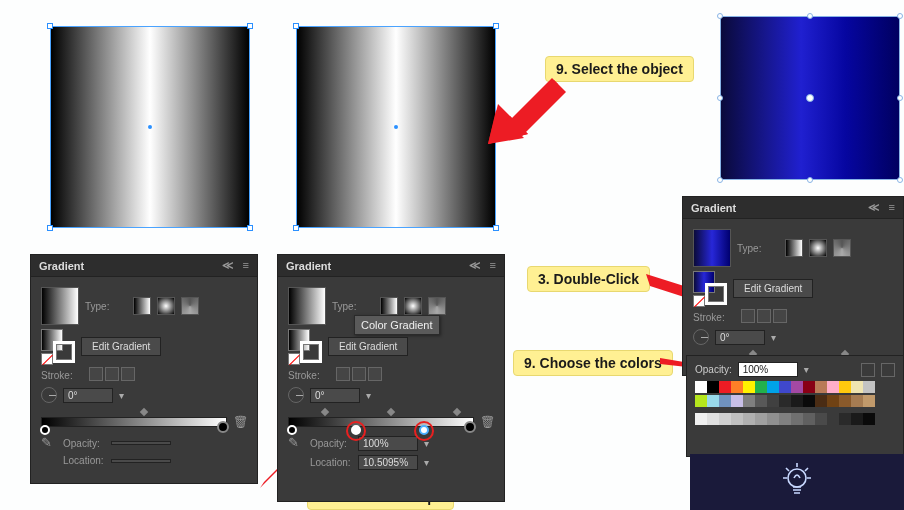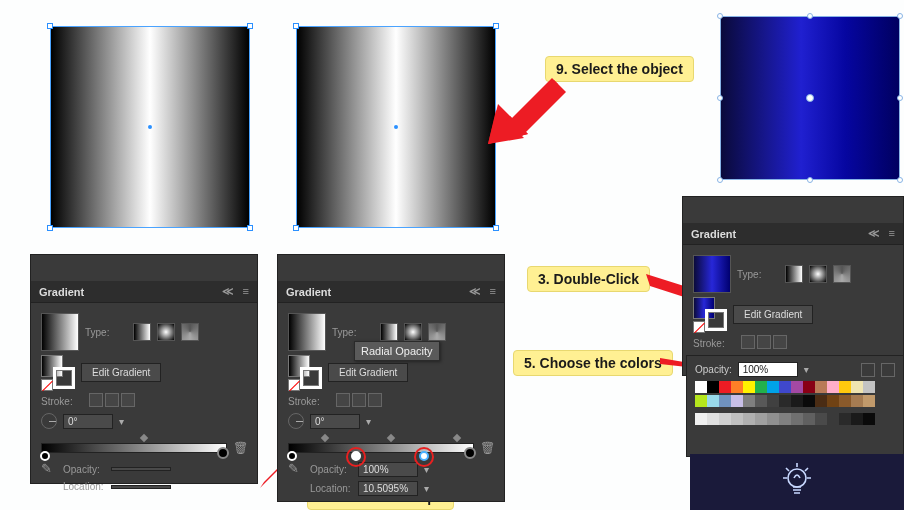--- a/index.html
+++ b/index.html
@@ -63,21 +63,20 @@
   .panel-title {
     background:#2d2d2d;
     padding:4px 8px;
     font-size:11px;
     font-weight:bold;
     color:#ddd;
     border-bottom:1px solid #222;
     display:flex;
     justify-content:space-between;
     align-items:center;
-    margin-top:26px;
   }
   .panel-title .ctrls span { display:inline-block; color:#999; margin-left:6px; font-size:11px; cursor:default; }
   .panel-body { padding:6px 10px; }
   .row { display:flex; align-items:center; margin:4px 0; gap:6px; }
   .lbl { width:42px; color:#999; font-size:10px; }
   .swatch-big { width:38px; height:38px; border:1px solid #555; background: linear-gradient(to right,#000,#fff); }
   .swatch-small { width:18px; height:18px; border:1px solid #555; display:inline-block; }
   .sw-lin { background: linear-gradient(to right,#000,#fff); }
   .sw-rad { background: radial-gradient(circle,#fff,#000); }
   .sw-frf { background: conic-gradient(#555,#aaa,#555); }
@@ -172,21 +171,21 @@
   <div class="midh ml"></div>
   <div class="midh mr"></div>
   <div class="mt"></div>
   <div class="mb"></div>
   <div class="center"></div>
 </div>
 
 <div class="step-label" style="top:56px; left:545px;">9. Select the object</div>
 <div class="step-label" style="top:484px; left:307px;">2. Add Color Stops</div>
 <div class="step-label" style="top:266px; left:527px;">3. Double-Click</div>
-<div class="step-label" style="top:350px; left:513px;">5. Choose the colors</div>
+<div class="step-label" style="top:350px; left:513px;">9. Choose the colors</div>
 
 <svg class="arrow" style="top:74px; left:488px;" width="80" height="80">
   <polygon points="70,10 30,50 10,30 0,70 40,60 26,46 66,6 80,20 70,10" fill="#ed1c24"></polygon>
   <polygon points="0,70 40,60 22,42" fill="#ed1c24"></polygon>
   <polygon points="70,6 26,50 40,64 84,20" fill="#ed1c24" transform="translate(-6,-2)"></polygon>
   <polygon points="0,70 8,36 36,64" fill="#ed1c24"></polygon>
 </svg>
 <svg class="arrow" style="top:422px; left:254px;" width="80" height="70">
   <polygon points="10,60 50,20 30,10 70,0 60,40 46,26 6,66" fill="#ed1c24"></polygon>
   <polygon points="70,0 36,6 62,34" fill="#ed1c24"></polygon>
@@ -262,21 +261,21 @@
     </span>
   </div>
   <div class="panel-body" style="position:relative;">
     <div class="row">
       <div class="swatch-big"></div>
       <span class="lbl">Type:</span>
       <span class="swatch-small sw-lin"></span>
       <span class="swatch-small sw-rad"></span>
       <span class="swatch-small sw-frf"></span>
     </div>
-    <div class="tooltip" style="top:38px; left:76px;">Radial Opacity</div>
+    <div class="tooltip" style="top:38px; left:76px;">Color Gradient</div>
     <div class="row">
       <div class="fillstroke">
         <div class="fillbox"></div>
           <div class="strokebox"></div>
           <div class="nocolor"></div>
       </div>
       <button class="editbtn" style="position:relative;"><span>Edit Gradient</span></button>
     </div>
     <div class="row">
       <span class="lbl">Stroke:</span>

